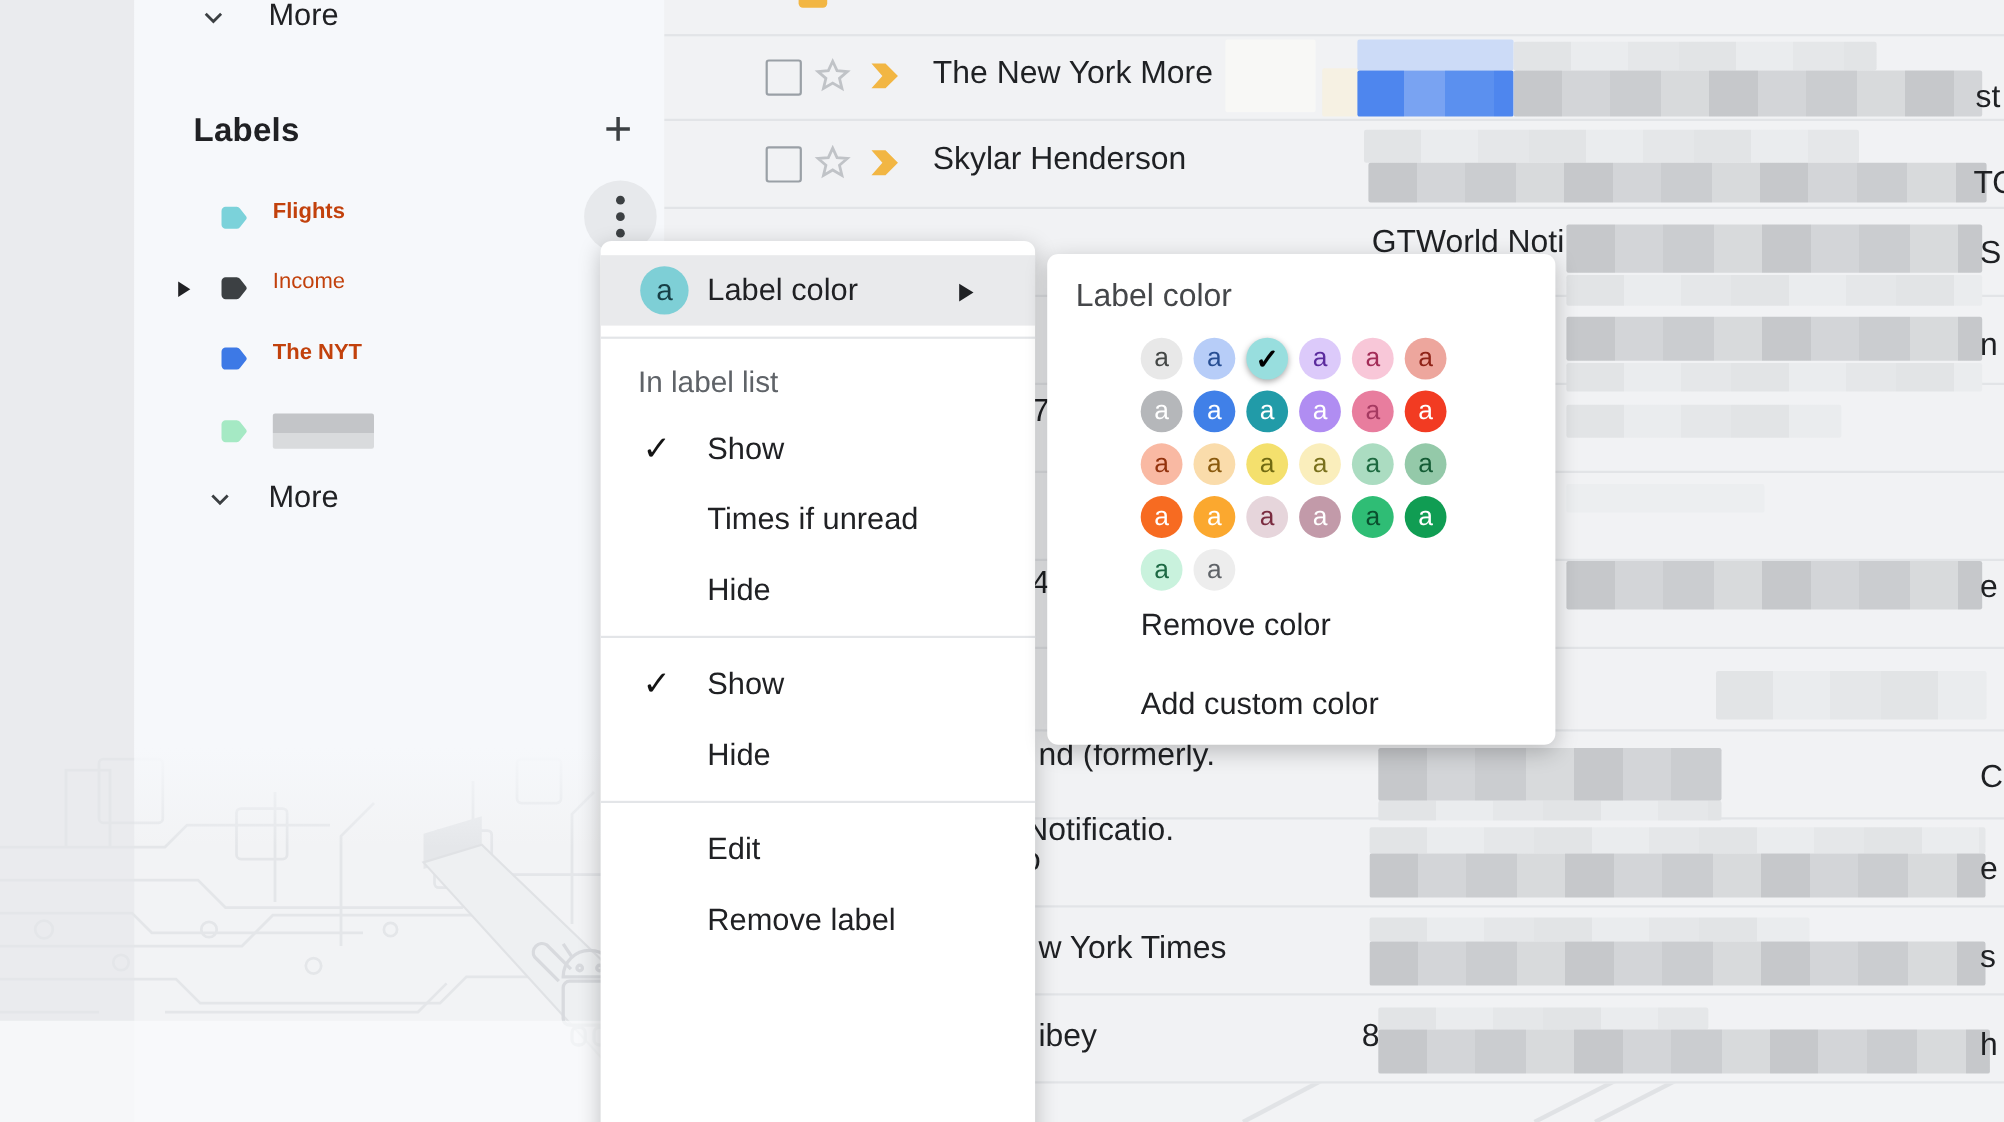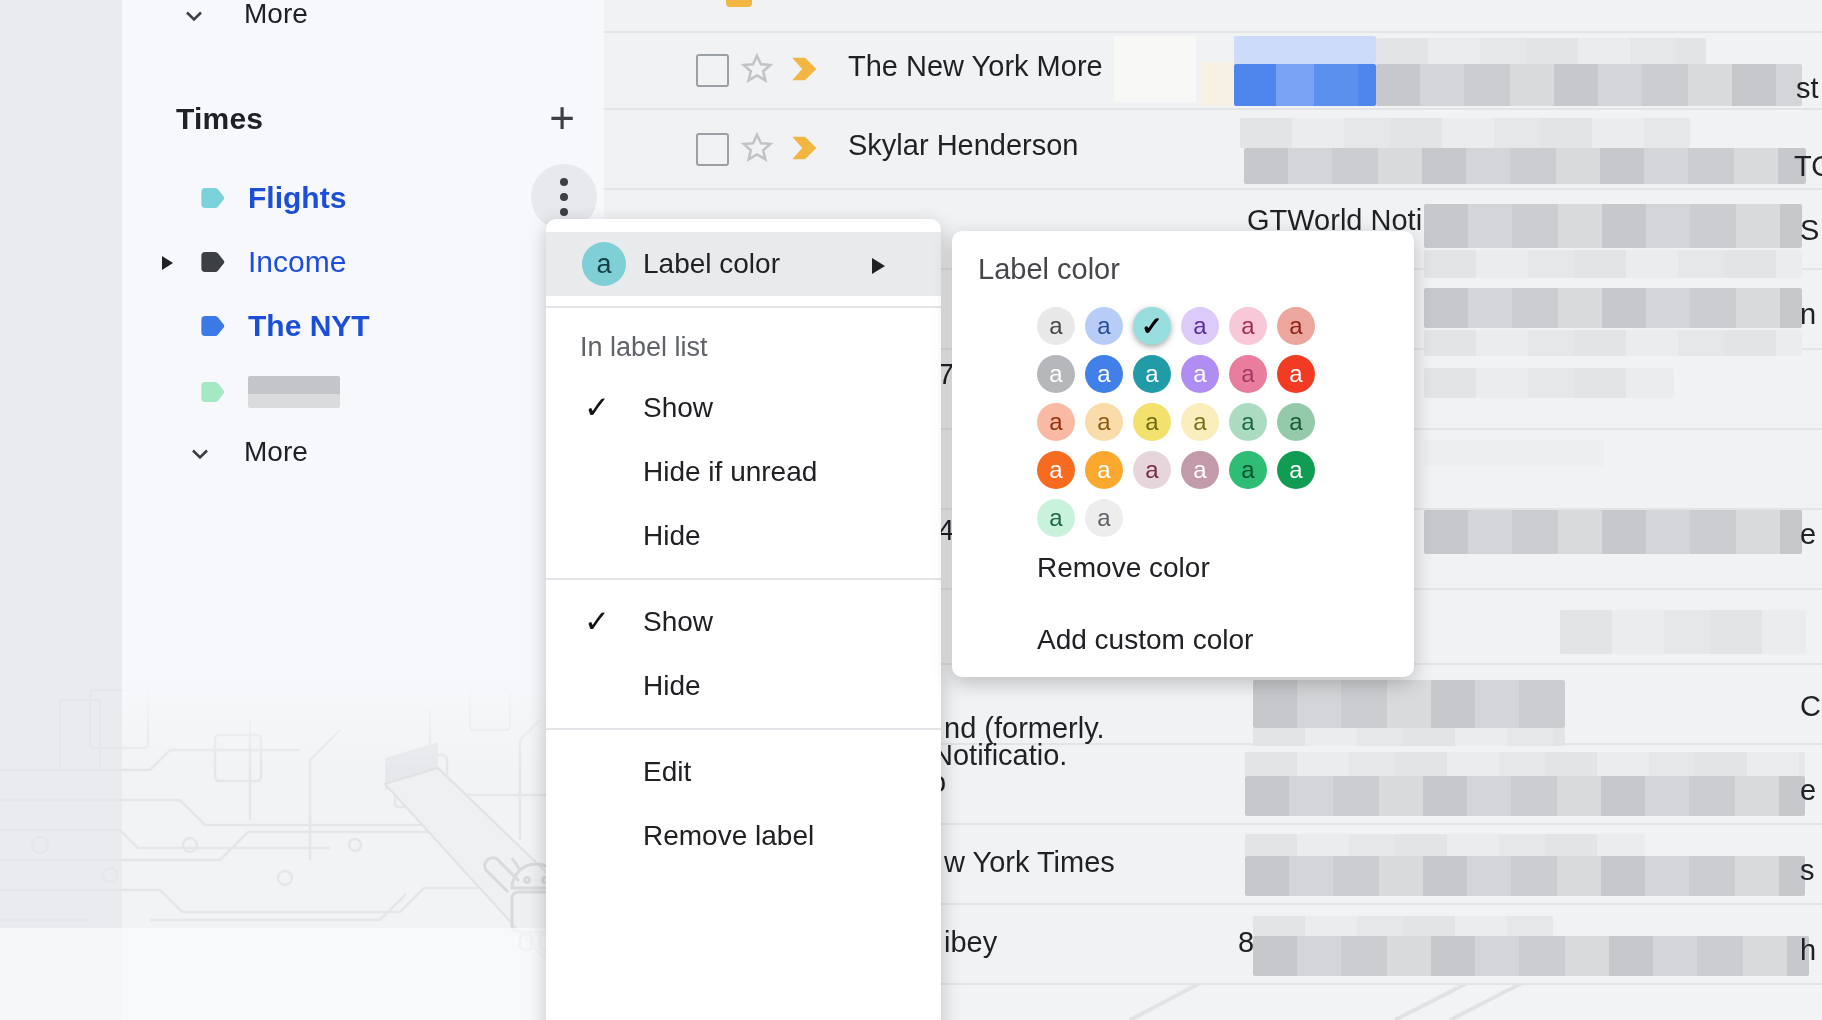--- a/index.html
+++ b/index.html
@@ -22,21 +22,21 @@
   .mz-b{background:repeating-linear-gradient(90deg,#4e86ee 0 42px,#79a3f2 42px 80px,#5b90ef 80px 124px);}
   .frag{position:absolute;font-size:29px;color:#1f2124;white-space:nowrap;z-index:2;}
   .checkbox{position:absolute;width:29px;height:29px;border:2.5px solid #9aa0a6;border-radius:3px;}
   
   .side-text{position:absolute;font-size:28px;color:#202124;z-index:2;white-space:nowrap;}
   #labels-header{left:176px;top:102px;font-size:30px;font-weight:600;letter-spacing:.2px;}
   #add-label-btn{left:540px;top:96px;width:44px;height:44px;font-size:44px;font-weight:300;
       color:#3c4043;text-align:center;line-height:44px;z-index:2;cursor:pointer;}
   .label-row{position:absolute;left:122px;width:400px;height:64px;z-index:2;}
   .label-row .tag{position:absolute;left:74px;top:17px;}
-  .label-row .lname{position:absolute;left:126px;top:15px;font-size:30px;color:#1d4ed8;}
+  .label-row .lname{position:absolute;left:126px;top:15px;font-size:20px;color:#c2410c;}
   .label-row .bold{font-weight:700;}
   .label-row .expander{position:absolute;left:40px;top:26px;width:0;height:0;
       border-left:11px solid #202124;border-top:7px solid transparent;border-bottom:7px solid transparent;}
   .blurbar{position:absolute;left:126px;top:16px;width:92px;height:32px;border-radius:2px;
       background:linear-gradient(to bottom,#c3c5c8 0 55%,#d9dbdd 55% 100%);}
   #dots-btn{left:531px;top:164px;width:66px;height:66px;border-radius:50%;background:#e7e9ec;z-index:3;cursor:pointer;}
   #dots-btn i{position:absolute;left:29px;width:8px;height:8px;border-radius:50%;background:#3c4043;}
   
   #ctx-menu{left:546px;top:219px;width:395px;height:840px;background:#fff;z-index:5;
       border-radius:10px 10px 0 0;box-shadow:0 6px 20px rgba(0,0,0,.22);padding-top:13px;box-sizing:border-box;}
@@ -167,21 +167,21 @@
   </div>
 
   <div class="mz mz-g" style="left:820px;top:288px;width:378px;height:40px"></div>
   <div class="mz mz-g2" style="left:820px;top:330px;width:378px;height:26px"></div>
   <div class="mz mz-g2" style="left:820px;top:368px;width:250px;height:30px"></div>
   <div class="mz" style="left:820px;top:440px;width:180px;height:26px;background:#eceef0"></div>
   <div class="mz mz-g" style="left:820px;top:510px;width:378px;height:44px"></div>
   <div class="mz mz-g2" style="left:956px;top:610px;width:246px;height:44px"></div>
 
   <div>
-    <span class="sender" style="left:340px;top:712px">nd (formerly.</span>
+    <span class="sender" style="left:340px;top:670px">nd (formerly.</span>
     <div class="mz mz-g" style="left:649px;top:680px;width:312px;height:48px"></div>
     <div class="mz mz-g2" style="left:649px;top:728px;width:312px;height:18px"></div>
   </div>
   <div>
     <span class="sender" style="left:328px;top:739px">Notificatio.</span>
     <div class="mz mz-g2" style="left:641px;top:752px;width:560px;height:24px"></div>
     <div class="mz mz-g" style="left:641px;top:776px;width:560px;height:40px"></div>
   </div>
   <div>
     <span class="sender" style="left:340px;top:846px">w York Times</span>
@@ -207,21 +207,21 @@
 <span class="frag" style="left:1800px;top:774px">e</span>
 <span class="frag" style="left:1800px;top:854px">s</span>
 <span class="frag" style="left:1238px;top:926px">8</span>
 <span class="frag" style="left:1800px;top:934px">h</span>
 
 <svg class="abs" style="left:180px;top:2px;z-index:2" width="28" height="28" viewBox="0 0 24 24">
   <polyline points="6,9 12,15 18,9" fill="none" stroke="#3c4043" stroke-width="2.2"></polyline>
   </svg>
 <span class="side-text" style="left:244px;top:-2px">More</span>
 
-<span class="side-text" id="labels-header">Times</span>
+<span class="side-text" id="labels-header">Labels</span>
 <div class="abs" id="add-label-btn">+</div>
 
 <div id="label-list">
     <div class="label-row" style="top: 166px;">
       <svg class="tag" width="32" height="30" viewBox="0 0 24 24">
         <path d="M3.5 7 a3 3 0 0 1 3 -3 h8 a3 3 0 0 1 2.4 1.2 L21.5 11 a1.7 1.7 0 0 1 0 2 l-4.6 5.8 a3 3 0 0 1 -2.4 1.2 h-8 a3 3 0 0 1 -3 -3 z" fill="#7bd2da"></path>
       </svg>
       <span class="lname bold">Flights</span>
     </div>
     <div class="label-row" style="top: 230px;">
@@ -259,21 +259,21 @@
 <div id="ctx-menu" class="abs">
   <div class="mi" id="label-color-item">
     <span class="aicon">a</span>
     <span>Label color</span>
     <span class="sub-arrow"></span>
   </div>
   <div class="mdiv"></div>
   <div id="menu-sections">
       <div class="mhead">In label list</div>
       <div class="mi"><div class="mcheck">✓</div><span>Show</span></div>
-      <div class="mi"><span>Hide if unread</span></div>
+      <div class="mi"><span>Times if unread</span></div>
       <div class="mi"><span>Hide</span></div>
       <div class="mdiv"></div>
       <div class="mi"><div class="mcheck">✓</div><span>Show</span></div>
       <div class="mi"><span>Hide</span></div>
       <div class="mdiv"></div>
       <div class="mi">Edit</div>
       <div class="mi">Remove label</div>
     </div>
 </div>
 

